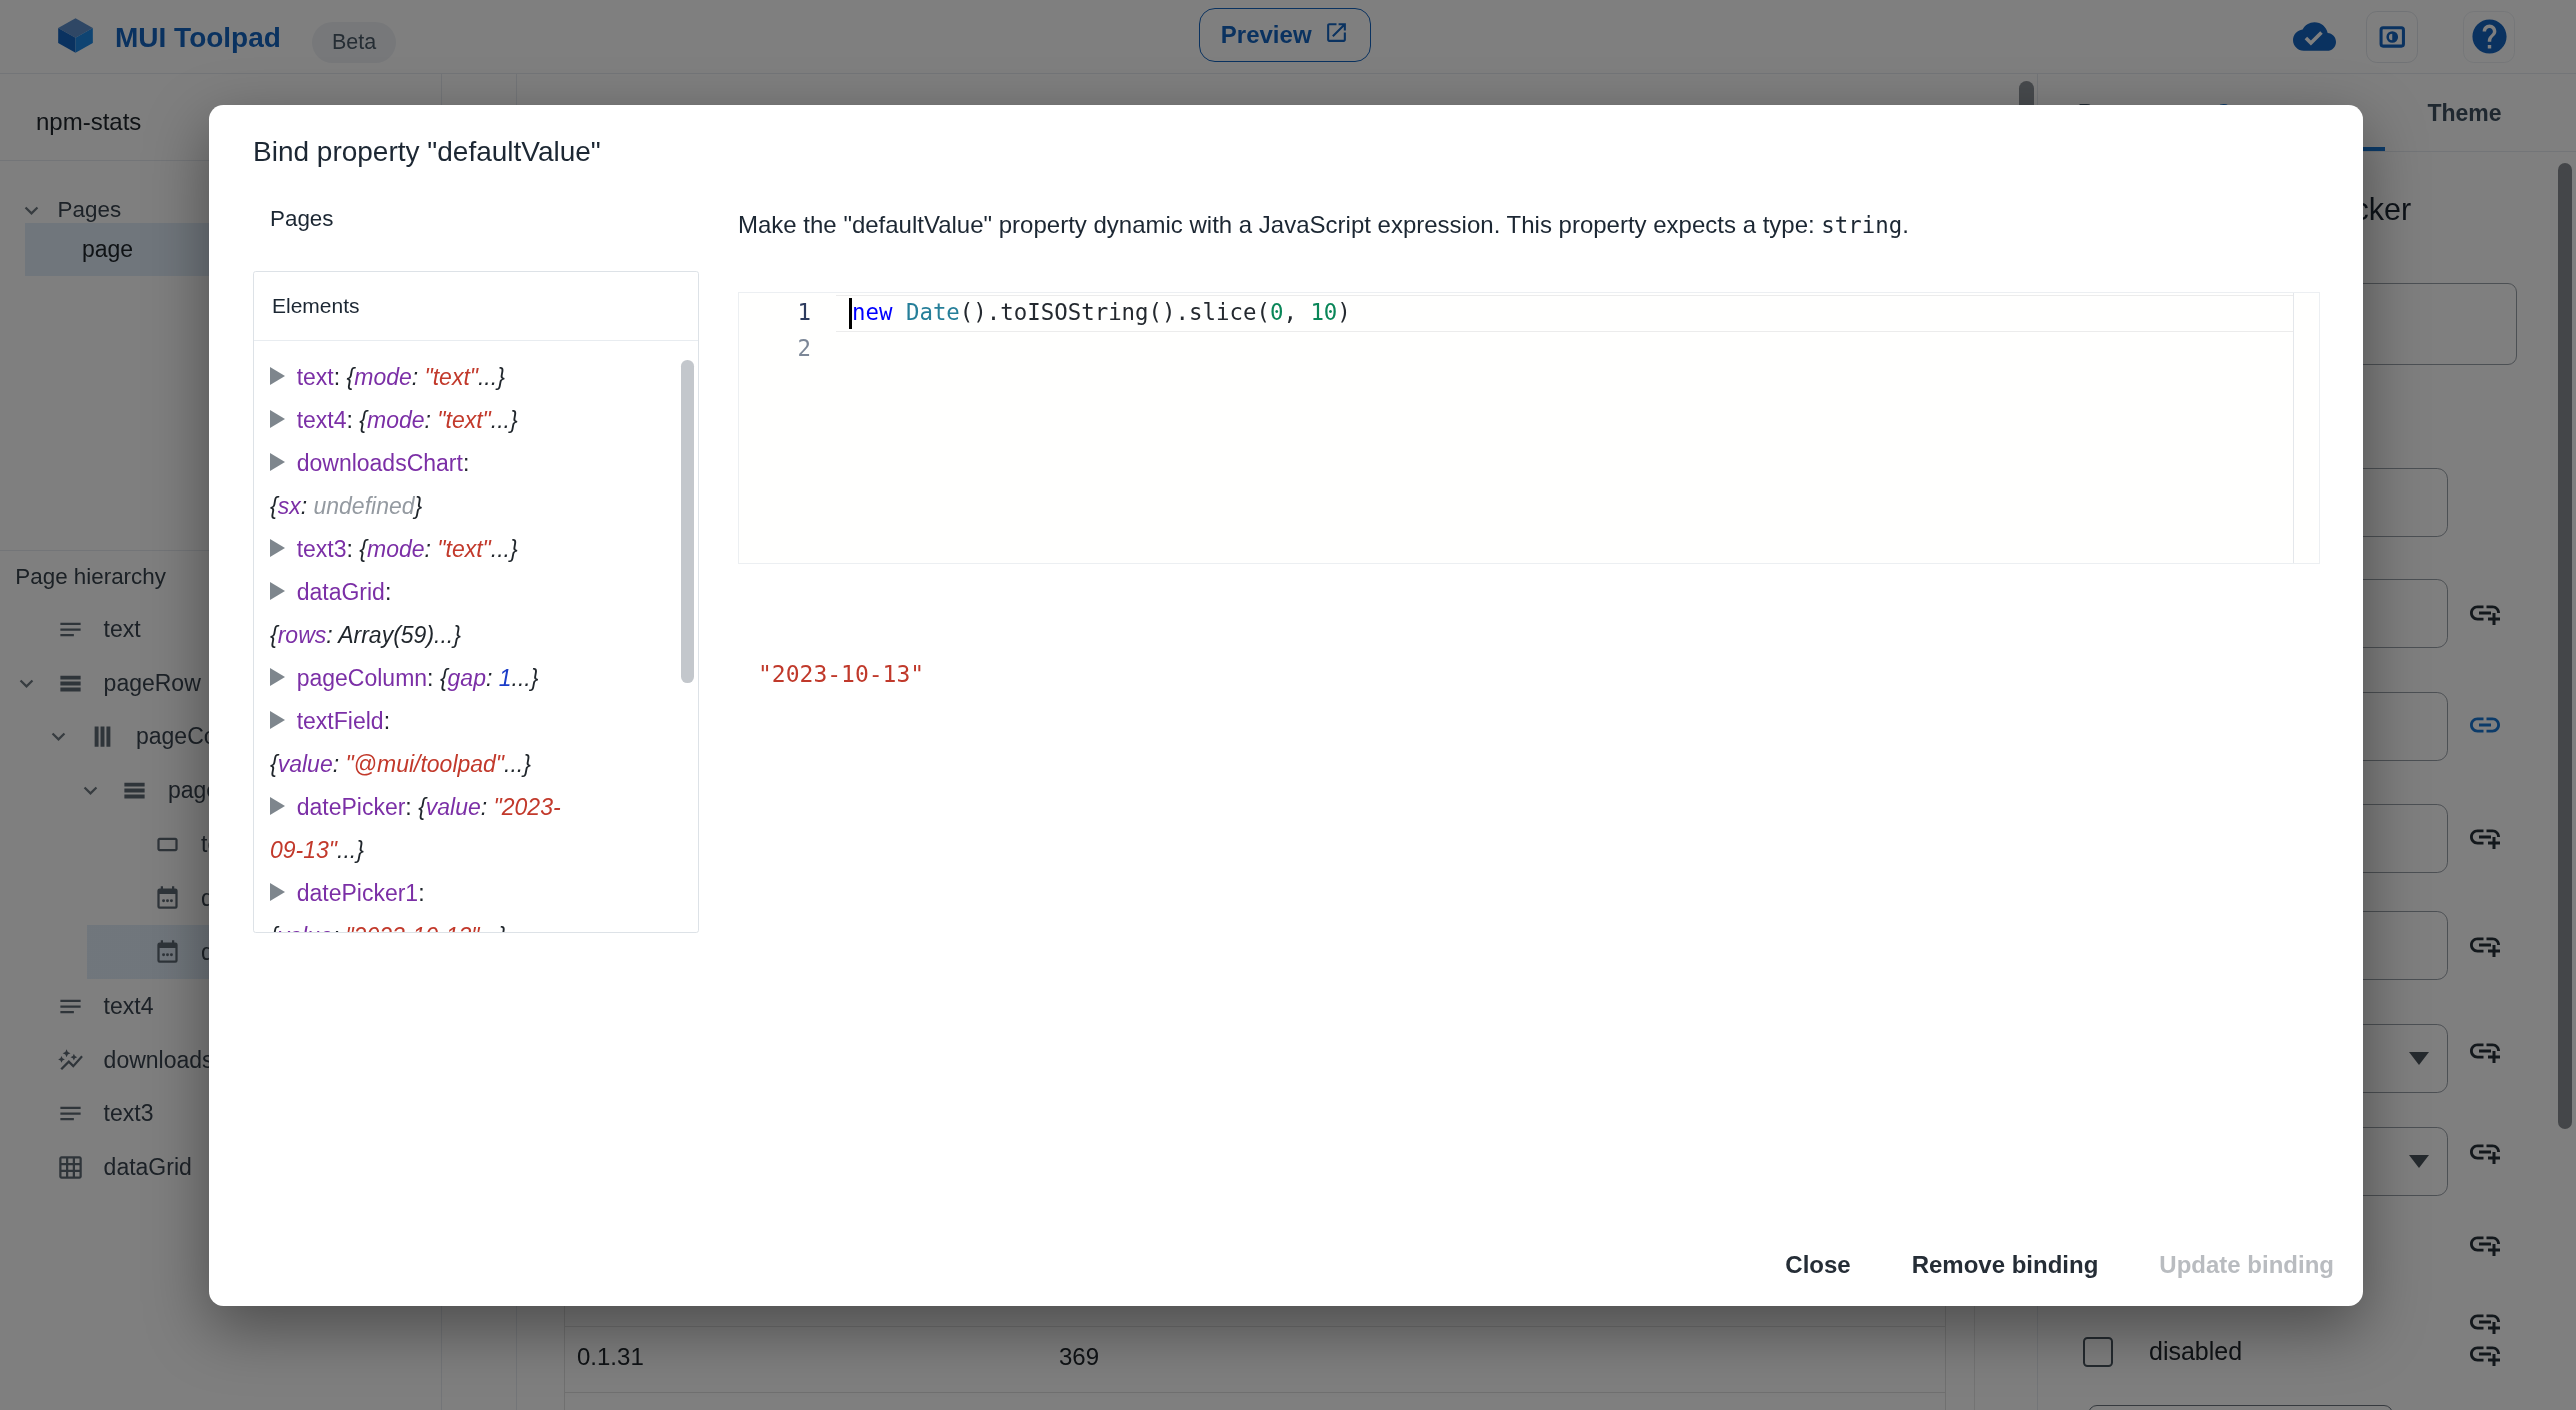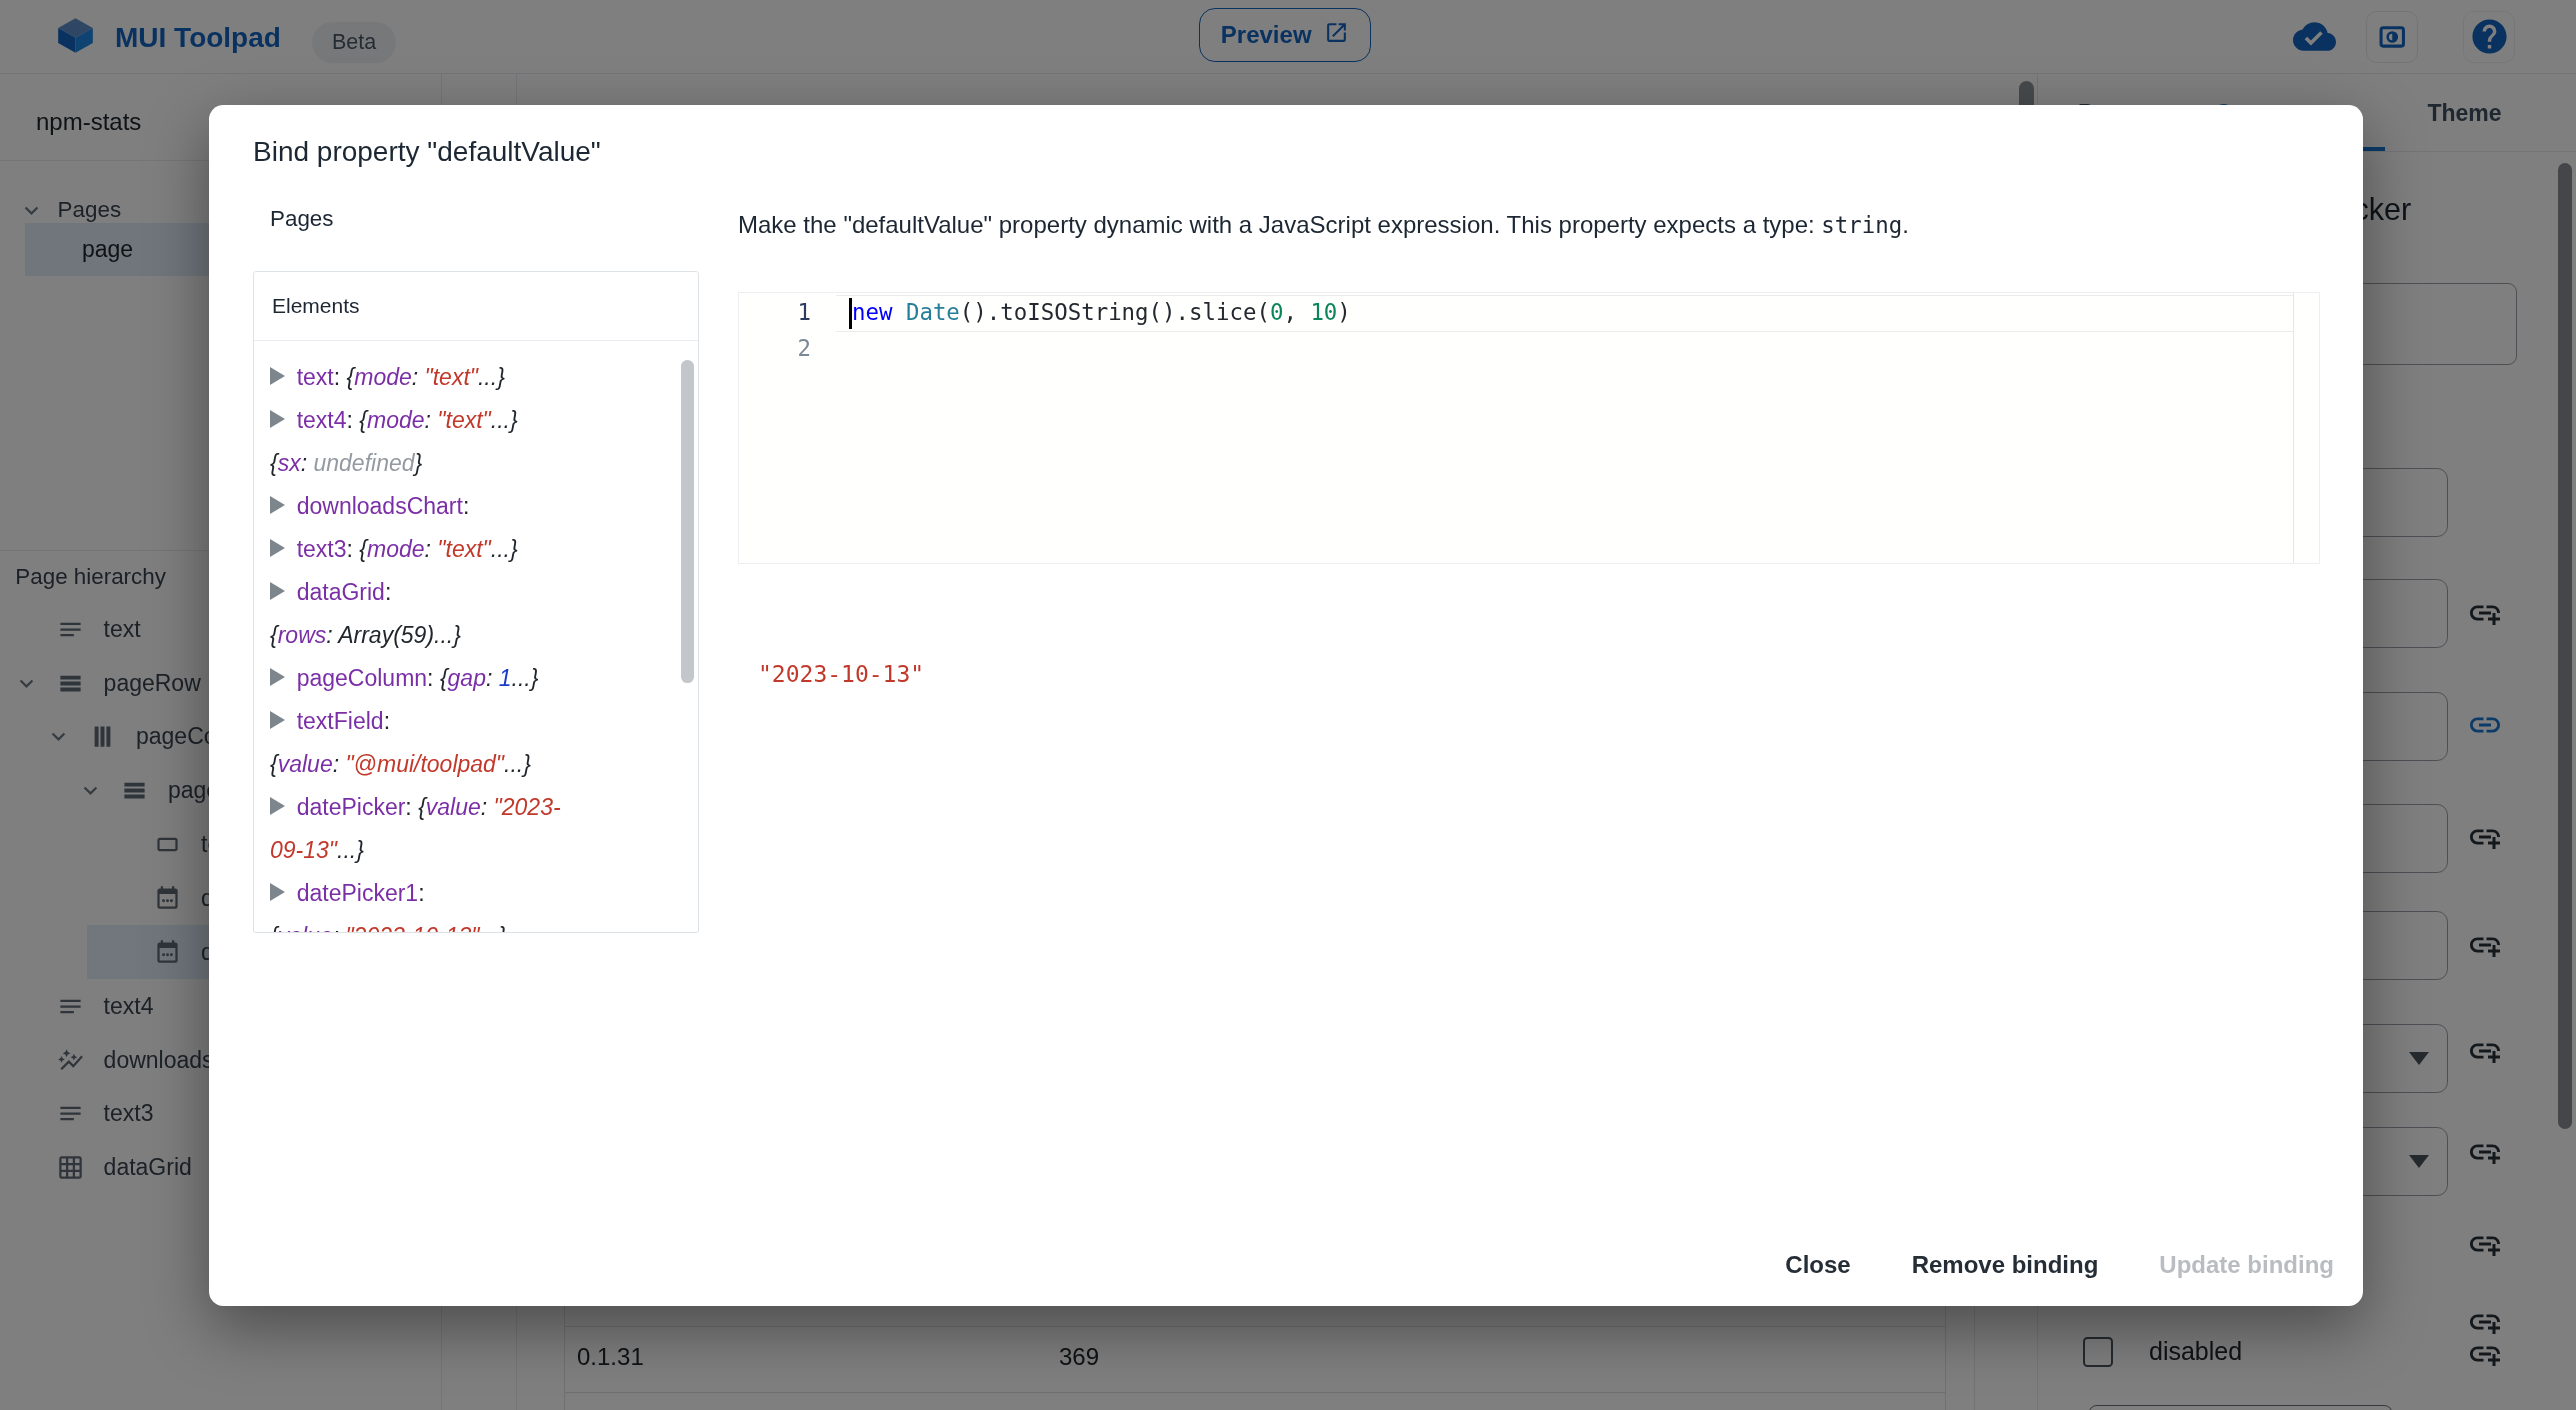--- a/index.html
+++ b/index.html
@@ -344,22 +344,22 @@
 
   <div class="dialog">
     <h2 class="dlg-title">Bind property "defaultValue"</h2>
 
     <div class="scope-label">Pages</div>
     <div class="elements-box">
       <div class="elements-header">Elements</div>
       <div class="scope-list" id="scope-list">
           <div class="s-line"><span class="tri"></span><span class="sg-k">text</span><span class="sg-p">: </span><span class="sg-i">{</span><span class="sg-ik">mode</span><span class="sg-i">: </span><span class="sg-s">"text"</span><span class="sg-i">...}</span></div>
           <div class="s-line"><span class="tri"></span><span class="sg-k">text4</span><span class="sg-p">: </span><span class="sg-i">{</span><span class="sg-ik">mode</span><span class="sg-i">: </span><span class="sg-s">"text"</span><span class="sg-i">...}</span></div>
+          <div class="s-line"><span class="tri"></span><span class="sg-k">downloadsChart</span><span class="sg-p">:</span></div>
           <div class="s-line"><span class="sg-i">{</span><span class="sg-ik">sx</span><span class="sg-i">: </span><span class="sg-u">undefined</span><span class="sg-i">}</span></div>
-          <div class="s-line"><span class="tri"></span><span class="sg-k">downloadsChart</span><span class="sg-p">:</span></div>
           <div class="s-line"><span class="tri"></span><span class="sg-k">text3</span><span class="sg-p">: </span><span class="sg-i">{</span><span class="sg-ik">mode</span><span class="sg-i">: </span><span class="sg-s">"text"</span><span class="sg-i">...}</span></div>
           <div class="s-line"><span class="tri"></span><span class="sg-k">dataGrid</span><span class="sg-p">:</span></div>
           <div class="s-line"><span class="sg-i">{</span><span class="sg-ik">rows</span><span class="sg-i">: </span><span class="sg-i">Array(59)...}</span></div>
           <div class="s-line"><span class="tri"></span><span class="sg-k">pageColumn</span><span class="sg-p">: </span><span class="sg-i">{</span><span class="sg-ik">gap</span><span class="sg-i">: </span><span class="sg-n">1</span><span class="sg-i">...}</span></div>
           <div class="s-line"><span class="tri"></span><span class="sg-k">textField</span><span class="sg-p">:</span></div>
           <div class="s-line"><span class="sg-i">{</span><span class="sg-ik">value</span><span class="sg-i">: </span><span class="sg-s">"@mui/toolpad"</span><span class="sg-i">...}</span></div>
           <div class="s-line"><span class="tri"></span><span class="sg-k">datePicker</span><span class="sg-p">: </span><span class="sg-i">{</span><span class="sg-ik">value</span><span class="sg-i">: </span><span class="sg-s">"2023-</span></div>
           <div class="s-line"><span class="sg-s">09-13"</span><span class="sg-i">...}</span></div>
           <div class="s-line"><span class="tri"></span><span class="sg-k">datePicker1</span><span class="sg-p">:</span></div>
           <div class="s-line"><span class="sg-i">{</span><span class="sg-ik">value</span><span class="sg-i">: </span><span class="sg-s">"2023-10-13"</span><span class="sg-i">...}</span></div>

